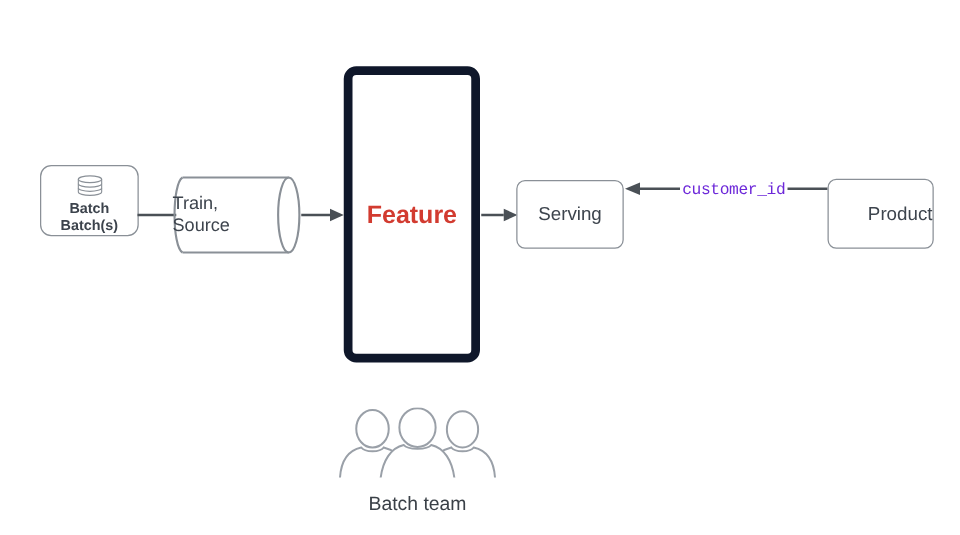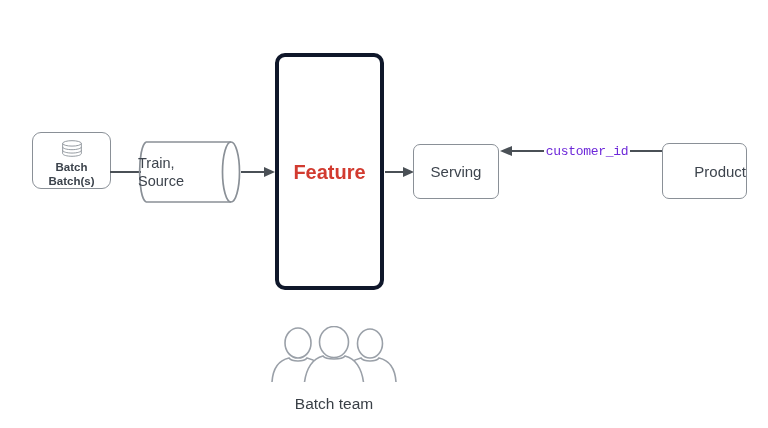--- a/index.html
+++ b/index.html
@@ -16,21 +16,21 @@
     color:#3d444d;
   }
   .node.simple { font-size:15px; border-radius:7px; }
   #batch-source-node {
     left:32px; top:132px; width:79px; height:57px;
     border-radius:9px; justify-content:flex-start; padding-top:7px;
   }
   .batch-label { font-weight:bold; font-size:11.5px; line-height:1.22; text-align:center; color:#3c434c; margin-top:3px; }
   #feature-store-node {
     left:275px; top:53px; width:109px; height:237px;
-    border:4px solid #0f172a; border-radius:10px;
+    border:7px solid #0f172a; border-radius:10px;
   }
   .feature-label { font-weight:bold; font-size:20px; line-height:1.4; text-align:center; color:#d23b30; }
   #serving-node  { left:413px; top:144px; width:86px; height:55px; }
   #product-node  { left:662px; top:143px; width:85px; height:56px;align-items:flex-end; }
 
   
   #train-compute-node { position:absolute; left:138px; top:140px; width:104px; height:64px; }
   #train-compute-node .cyl-text {
     position:absolute; left:0; top:0; width:100px; height:64px;
     display:flex; flex-direction:column; align-items:flex-start; justify-content:center;

